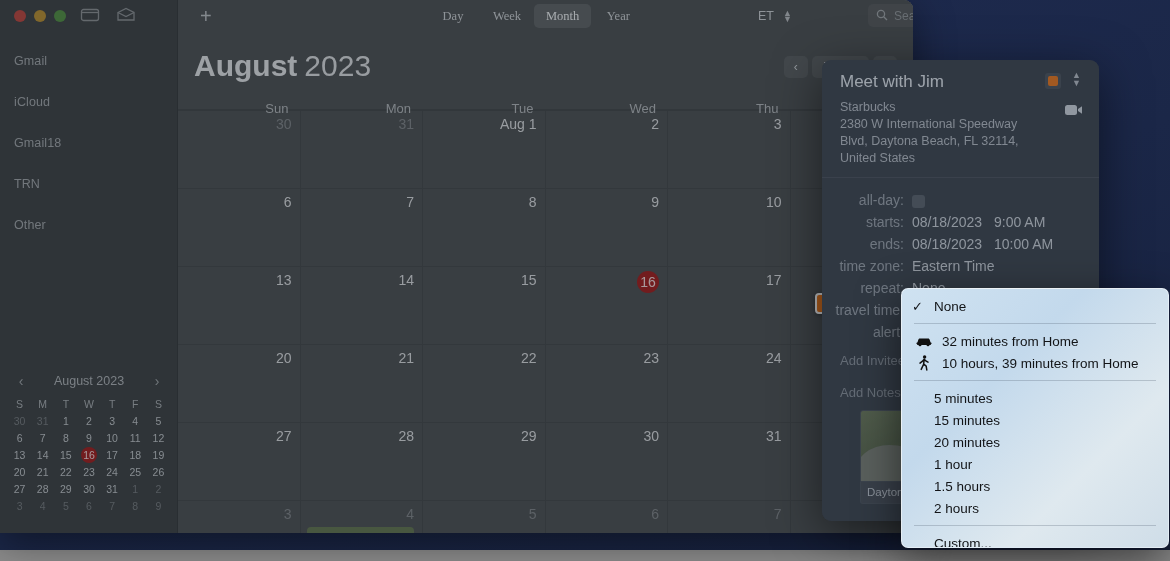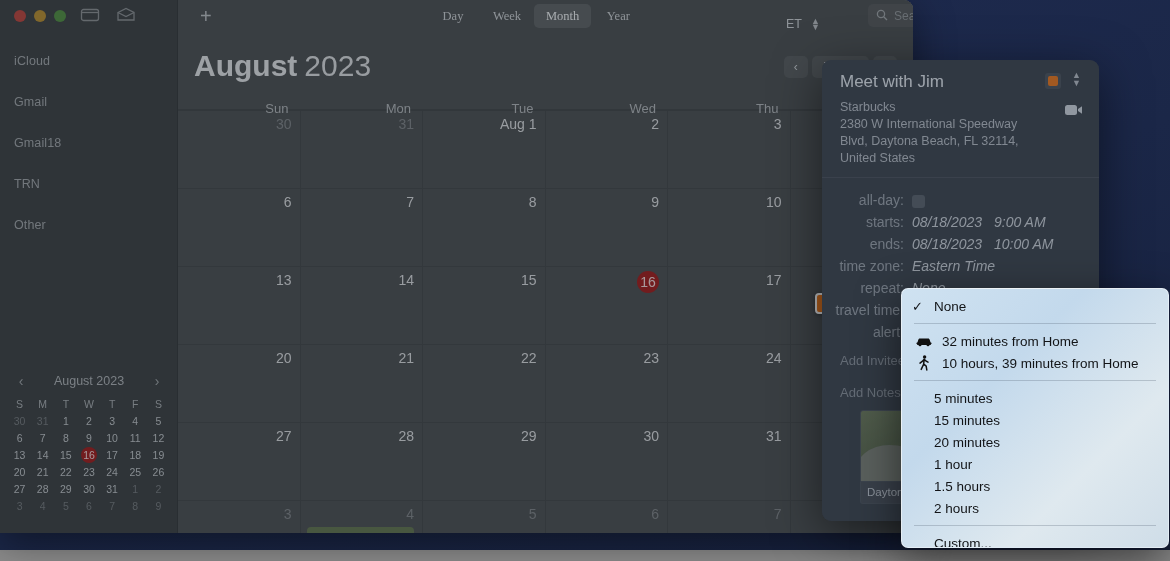--- a/index.html
+++ b/index.html
@@ -101,22 +101,22 @@
     position: absolute; left: 248px; top: 4px; display: flex; height: 24px;
     align-items: stretch;
     font-family: Liberation Serif, serif;
   }
   .seg .sg {
     min-width: 54px; padding: 0 12px; display: flex; align-items: center; justify-content: center;
     font-size: 12.5px; color: #c3c9cd; border-radius: 5px;
   }
   .seg .sg.active { background: #5c6265; color: #e6eaec; }
   .tz {
-    position: absolute; left: 580px; top: 12px; display: flex; align-items: center;
-    height: 24px; gap: 9px; font-size: 12.5px; color: #c3c9cd; margin-left: 28px;
+    position: absolute; left: 580px; top: 4px; display: flex; align-items: center;
+    height: 24px; gap: 9px; font-size: 12.5px; color: #c3c9cd;
   }
   .stepper { display: flex; flex-direction: column; line-height: 6px; font-size: 9px; color: #b0b6ba; }
   .searchbox {
     position: absolute; left: 590px; top: 4px; margin-left: 100px; width: 175px; height: 23px;
     border-radius: 5px; background: #53585b; display: flex; align-items: center;
     padding: 0 8px; gap: 6px;
   }
   .searchbox .ph { font-size: 12px; color: #8d9397; }
 
   
@@ -197,21 +197,21 @@
   }
   .pop-loc {
     padding: 5px 46px 10px 18px; font-size: 12.5px; line-height: 17px; color: #b6bcc2;
   }
   .video-ic { position: absolute; right: 16px; top: 42px; color: #cdd3d8; }
   .pop-sep { height: 1px; background: #4c535b; margin: 0; }
 
   .fields { padding: 8px 0 4px 0; }
   .frow { display: flex; align-items: flex-end; height: 22px; font-size: 14px; }
   .flabel { width: 90px; text-align: right; color: #9aa1a8; padding-right: 8px; }
-  .fval { color: #c9cfd4; font-style: italic; }
+  .fval { color: #c9cfd4; }
   .fval .d { display: inline-block; width: 82px; }
   .allday-box { width: 13px; height: 13px; border-radius: 3px; background: #5a6views; }
   .allday-box { background: #5b636b; }
 
   .addrow {
     height: 32px; display: flex; align-items: center; padding-left: 18px;
     font-size: 13px; color: #8a9198;
   }
   .mapwrap { padding: 2px 0 0 38px; }
   .mapthumb {
@@ -280,24 +280,24 @@
         <span class="tbicon">
           <svg width="20" height="16" viewBox="0 0 20 16">
               <path d="M2 5.5 L10 1.5 L18 5.5 L18 13 L2 13 Z" fill="none" stroke="#c5cbcf" stroke-width="1.3"></path>
               <path d="M2 5.5 L10 9.5 L18 5.5" fill="none" stroke="#c5cbcf" stroke-width="1.3"></path>
             </svg>
         </span>
       </div>
 
       <div class="src-list">
         <div class="src-item">
+            <span>Gmail</span>
+          </div>
+        <div class="src-item">
             <span>iCloud</span>
-          </div>
-        <div class="src-item">
-            <span>Gmail</span>
           </div>
         <div class="src-item">
             <span>Gmail18</span>
           </div>
         <div class="src-item">
             <span>TRN</span>
           </div>
         <div class="src-item">
             <span>Other</span>
           </div>

